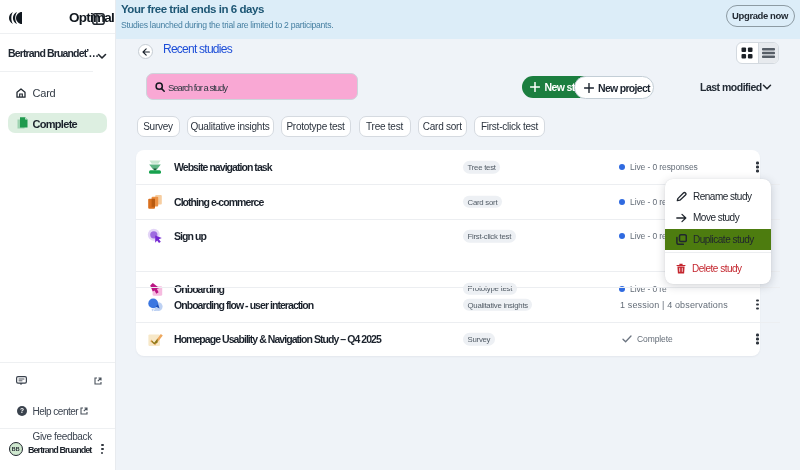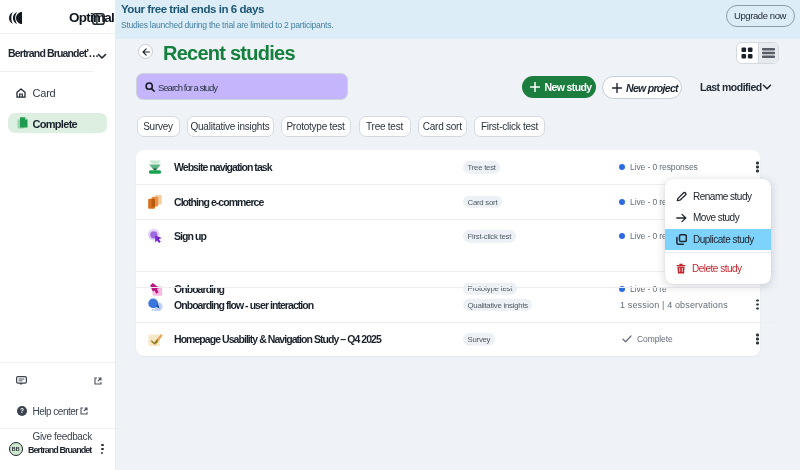--- a/index.html
+++ b/index.html
@@ -12,35 +12,35 @@
   #logo-row { position:absolute; left:0; top:0; width:115px; height:34px; border-bottom:1px solid #eef0f2; }
   #logo-word { position:absolute; left:26px; top:10px; font-size:13.5px; font-weight:bold; letter-spacing:-0.75px; color:#11181f;margin-left:43px; }
   #acct-row { position:absolute; left:0; top:34px; width:93px; height:38px; border-bottom:1px solid #eef0f2; }
   #acct-name { position:absolute; left:8px; top:13px; font-size:10.5px; font-weight:bold; letter-spacing:-0.85px; color:#202731; white-space:nowrap; }
   #nav-studies-bg { position:absolute; left:8px; top:112.5px; width:99px; height:20.5px; background:#ddefe1; border-radius:7px; }
 
   
   #banner { position:absolute; left:116px; top:0; width:684px; height:39px; background:#dcedf8; }
   #banner-t1 { position:absolute; left:121px; top:3px; font-size:11.5px; font-weight:bold; letter-spacing:-0.45px; color:#1d5674; }
   #banner-t2 { position:absolute; left:121px; top:20px; font-size:8.6px; letter-spacing:-0.28px; color:#457fa1; }
-  #upgrade { position:absolute; left:725.5px; top:5px; width:69px; height:21.5px; background:transparent; border:1px solid #8d9ba3; border-radius:11px; font-size:9.5px; font-weight:normal; letter-spacing:-0.4px; color:#222a33; text-align:center; line-height:20px; }
+  #upgrade { position:absolute; left:725.5px; top:5px; width:69px; height:21.5px; background:transparent; border:1px solid #8d9ba3; border-radius:11px; font-size:9.5px; font-weight:bold; letter-spacing:-0.4px; color:#222a33; text-align:center; line-height:20px; }
 
   
   #backbtn { position:absolute; left:138px; top:44px; width:15px; height:15px; border:1px solid #c6cdd4; border-radius:50%; background:#fff; }
-  #title { position:absolute; left:163px; top:42px; font-size:20px; font-weight:bold; letter-spacing:-0.75px; color:#15803d; }
+  #title { position:absolute; left:163px; top:42px; font-size:12px; font-weight:normal; letter-spacing:-0.75px; color:#1d4ed8; }
   #toggle { position:absolute; left:736px; top:42px; width:43px; height:21.5px; border:1px solid #d3d9df; border-radius:6px; background:#fff; overflow:hidden; display:flex; }
   #toggle .seg { width:50%; height:100%; display:flex; align-items:center; justify-content:center; }
   #toggle .seg.right { background:#e7eaee; border-left:1px solid #d3d9df; }
 
   
-  #search { position:absolute; left:136px; top:72.5px; width:212px; height:27.5px; background:#c4b5fd; border:1px solid #cdd4db; border-radius:7px; }
+  #search { position:absolute; left:146px; top:72.5px; width:212px; height:27.5px; background:#f9a8d4; border:1px solid #cdd4db; border-radius:7px; }
   #search-text { position:absolute; left:21px; top:8.5px; font-size:9.5px; color:#2f3842; letter-spacing:-1.0px; }
   #newstudy { position:absolute; left:521.5px; top:76px; width:74px; height:22px; background:#1b7e3f; border-radius:11px; color:#fff; }
   #newstudy span { position:absolute; left:23px; top:4.5px; font-size:10.5px; font-weight:bold; letter-spacing:-0.6px; white-space:nowrap; }
-  #newproject { position:absolute; left:602px; top:75.5px; width:80px; height:23px; background:#fff; border:1px solid #c3ced6; border-radius:12px; color:#1d2530;font-style:italic; }
+  #newproject { position:absolute; left:574px; top:75.5px; width:80px; height:23px; background:#fff; border:1px solid #c3ced6; border-radius:12px; color:#1d2530; }
   #newproject span { position:absolute; left:23px; top:5px; font-size:10.5px; font-weight:bold; letter-spacing:-0.7px; white-space:nowrap; }
   #lastmod { position:absolute; left:700px; top:81px; font-size:10.5px; font-weight:bold; letter-spacing:-0.5px; color:#232b35; white-space:nowrap; }
 
   
   .chip { position:absolute; top:115.5px; height:21px; background:#fff; border:1px solid #d5dae0; border-radius:7px; font-size:10px; letter-spacing:-0.25px; color:#2b333e; display:flex; align-items:center; justify-content:center; }
 
   
   #card { position:absolute; left:136px; top:150px; width:624px; height:206px; background:#fff; border-radius:8px; box-shadow:0 1px 2px rgba(16,24,40,0.05); }
   .row { position:absolute; left:0; width:644px; height:34.33px; }
   .row + .row { border-top:1px solid #eceef1; }
@@ -48,21 +48,21 @@
   .rowicon { position:absolute; left:11px; top:50%; transform:translateY(-50%); width:16px; height:16px; }
   .tag { position:absolute; left:327px; top:50%; transform:translateY(-50%); height:12.5px; background:#edf0f4; border-radius:7px; font-size:7.8px; letter-spacing:-0.25px; color:#525c66; display:flex; align-items:center; padding:0 4.5px; white-space:nowrap; }
   .status { position:absolute; left:483px; top:50%; transform:translateY(-50%); font-size:8.5px; letter-spacing:-0.1px; color:#646d78; white-space:nowrap; display:flex; align-items:center; }
   .bluedot { width:6px; height:6px; border-radius:50%; background:#2f6ae0; margin-right:5px; }
   .dots3 { position:absolute; left:620px; top:50%; transform:translateY(-50%); width:3px; height:11px; }
   .dots3 i { display:block; width:2.4px; height:2.4px; border-radius:50%; background:#30363e; margin:0 auto 1.6px; }
 
   
   #menu { position:absolute; left:665px; top:179px; width:106px; height:105px; background:#fff; border-radius:8px; box-shadow:0 2px 10px rgba(16,24,40,0.18), 0 0 1px rgba(16,24,40,0.12); padding-top:7px; }
   .mitem { position:relative; height:21.3px; display:flex; align-items:center; padding-left:11px; font-size:10px; letter-spacing:-0.5px; color:#20262e; }
-  .mitem.hl { background:#7dd3fc; }
+  .mitem.hl { background:#4d7c0f; }
   .mitem svg { margin-right:6px; }
   #menu .sep { height:0; border-top:1px solid #eceef0; margin:2px 0 5px; }
   .mitem.del { color:#c4262e; }
 </style>
 </head>
 <body>
 
 <div id="sidebar"></div>
 <div id="logo-row">
   <svg class="abs" style="left:9px; top:12px;" width="13" height="12" viewBox="0 0 13 12">

